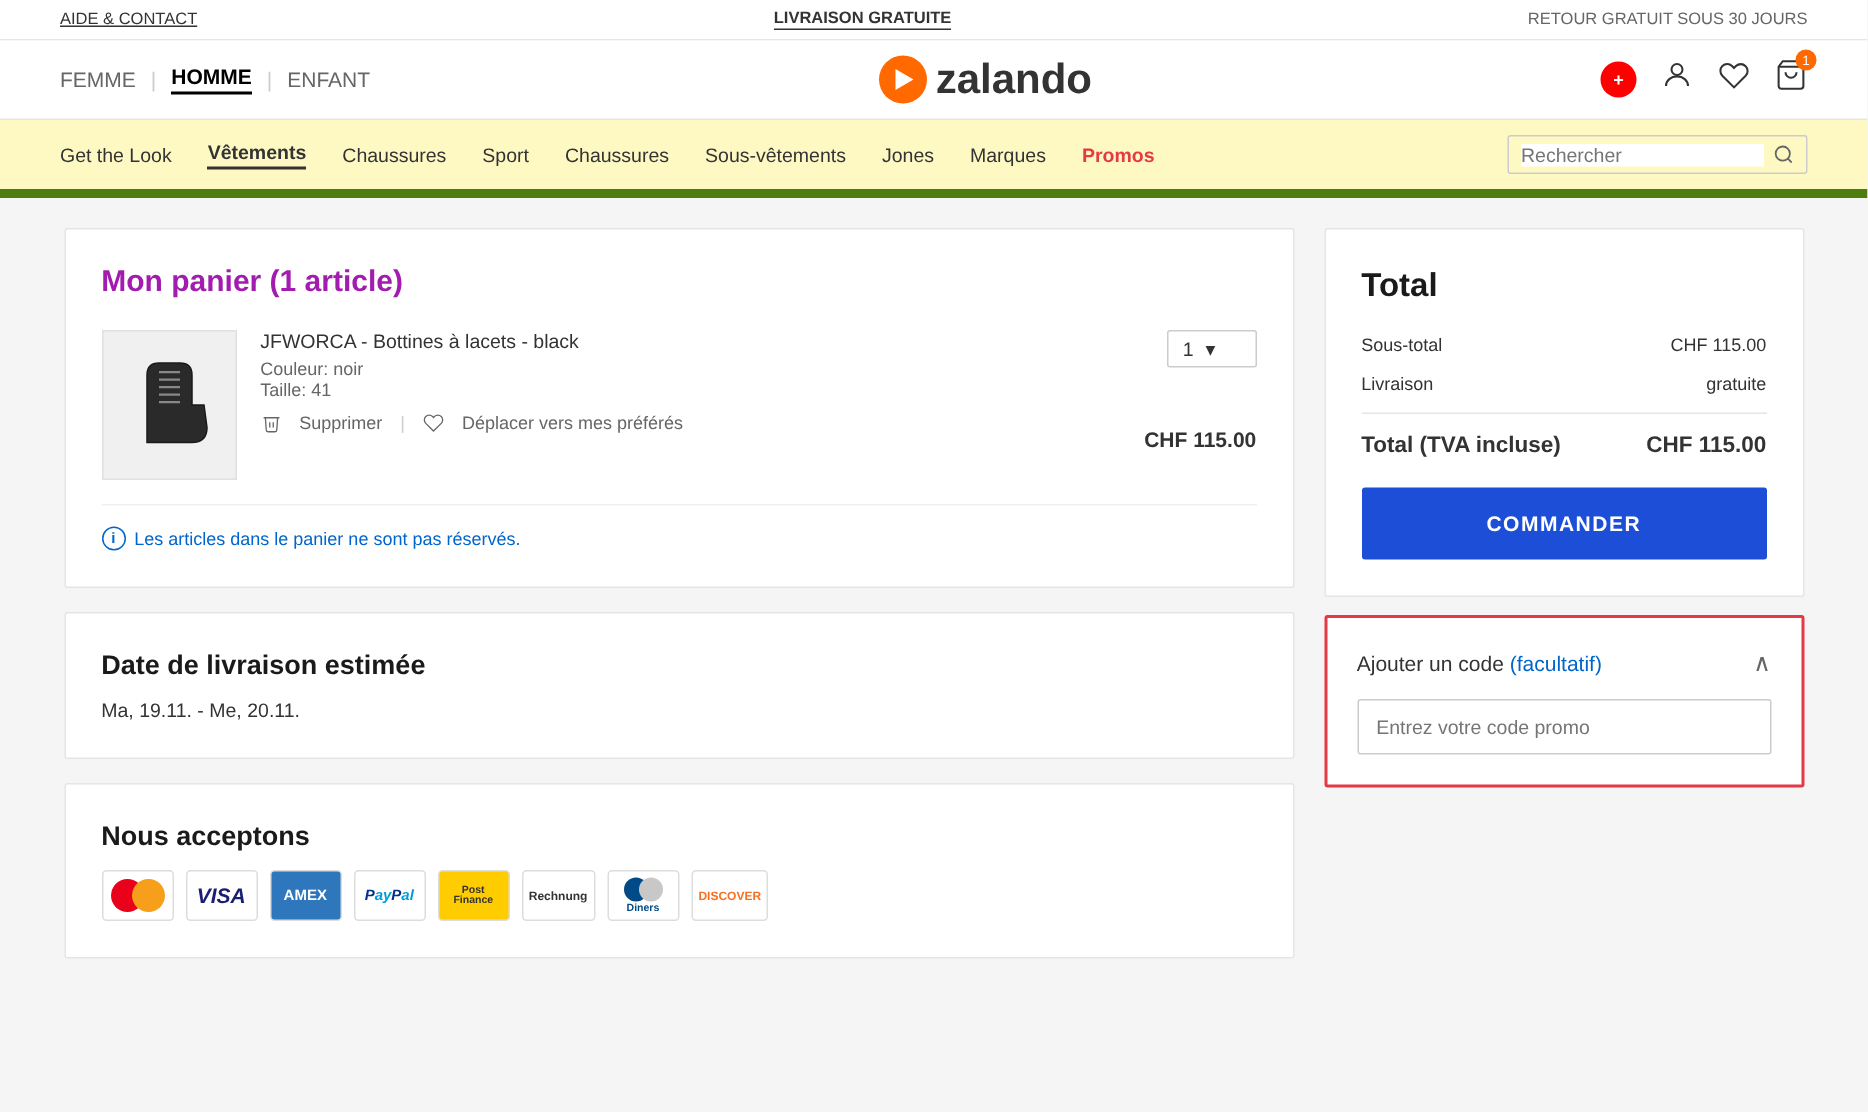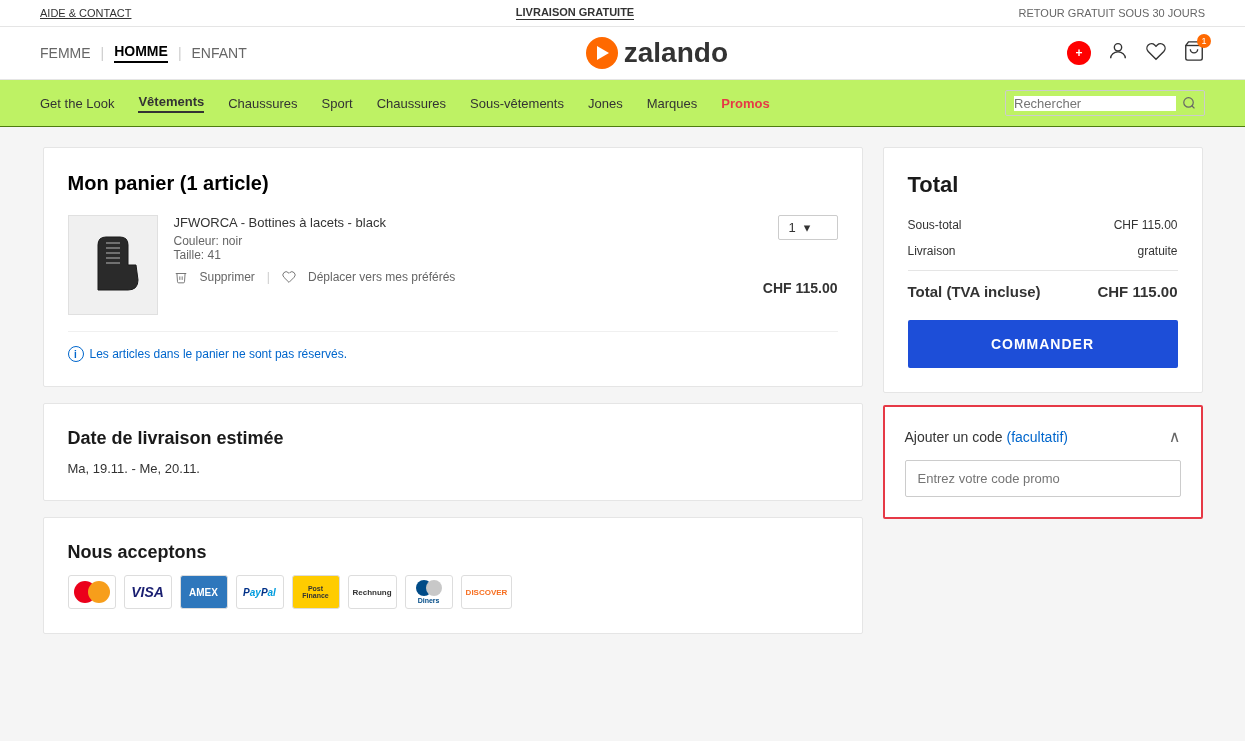--- a/index.html
+++ b/index.html
@@ -101,22 +101,22 @@
       width: 14px;
       height: 14px;
       font-size: 9px;
       display: flex;
       align-items: center;
       justify-content: center;
     }
 
     
     .nav-bar {
-      background: #bef264;
-      border-bottom: 1px solid #4d7c0f;
+      background: #fef9c3;
+      border-bottom: 6px solid #4d7c0f;
       display: flex;
       align-items: center;
       padding: 10px 40px;
       gap: 24px;
     }
     .nav-bar a {
       text-decoration: none;
       color: #333;
       font-size: 13px;
       cursor: pointer;
@@ -162,21 +162,21 @@
       background: #fff;
       border: 1px solid #e5e5e5;
       border-radius: 2px;
       padding: 24px;
       margin-bottom: 16px;
     }
     .cart-title {
       font-size: 20px;
       font-weight: bold;
       margin-bottom: 20px;
-      color: #000000;
+      color: #a21caf;
     }
     .cart-item {
       display: flex;
       align-items: flex-start;
       gap: 16px;
       padding-bottom: 16px;
       border-bottom: 1px solid #f0f0f0;
     }
     .item-image {
       width: 90px;

